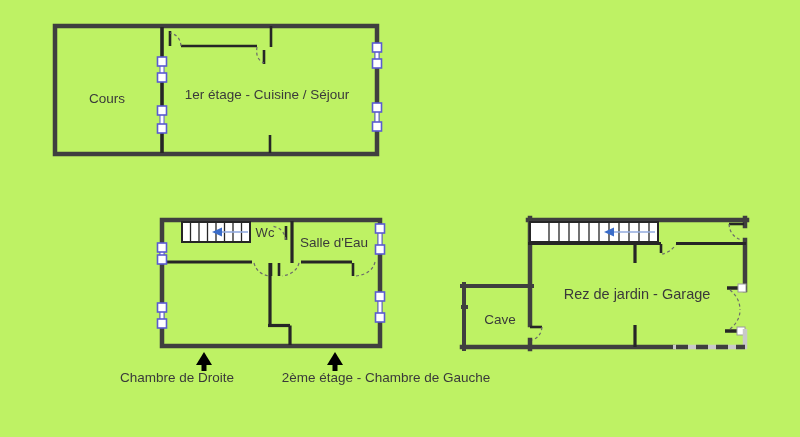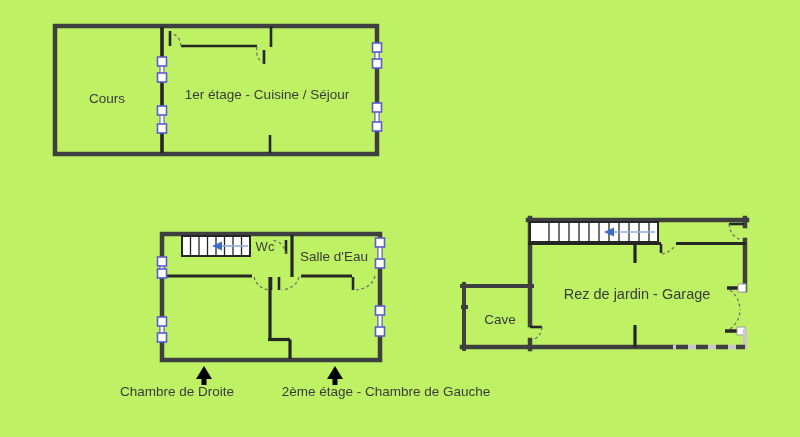--- a/index.html
+++ b/index.html
@@ -69,21 +69,21 @@
       <g>
         <rect class="win-gl" x="335" y="93" width="4" height="19"></rect>
         <rect class="win-sq" x="332.5" y="89" width="9" height="9"></rect>
         <rect class="win-sq" x="332.5" y="108" width="9" height="9"></rect>
       </g>
       <text x="67" y="89" text-anchor="middle">Cours</text>
       <text x="227" y="85" text-anchor="middle">1er étage - Cuisine / Séjour</text>
     </svg>
   </div>
 
-  <div class="plan" style="left:100px;top:224px;width:420px;height:190px">
+  <div class="plan" style="left:100px;top:210px;width:420px;height:190px">
     <svg width="420" height="190" viewBox="0 0 420 190">
       <g>
         <rect class="w-out" x="62" y="10" width="218" height="126"></rect>
       </g>
       <g>
         <rect class="stair-box" x="82" y="12" width="68" height="20"></rect>
         <line class="tread" x1="90.5" y1="12" x2="90.5" y2="32"></line>
         <line class="tread" x1="99" y1="12" x2="99" y2="32"></line>
         <line class="tread" x1="107.5" y1="12" x2="107.5" y2="32"></line>
         <line class="tread" x1="116" y1="12" x2="116" y2="32"></line>

